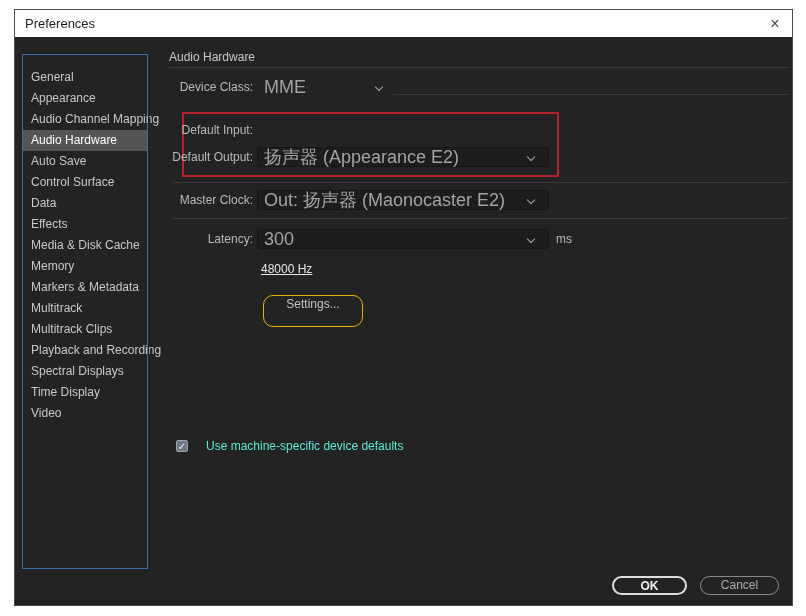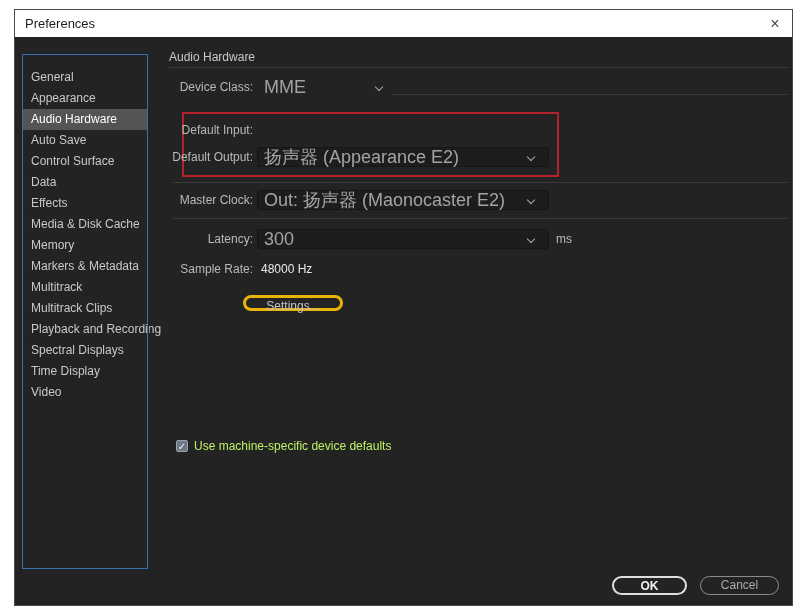--- a/index.html
+++ b/index.html
@@ -28,67 +28,68 @@
   .panel-header { position:absolute; left:154px; top:13px; font-size:12px; color:#c9c9c9; }
   .hline { position:absolute; height:1px; background:#3a3a3a; }
   #hl-header { left:154px; top:30px; width:619px; }
   #hl-device { left:378px; top:57px; width:395px; }
   #hl-mid1   { left:158px; top:145px; width:615px; }
   #hl-mid2   { left:158px; top:181px; width:615px; }
 
   .row-label { position:absolute; width:160px; text-align:right; font-size:12px;
     color:#b9b9b9; line-height:20px; right:auto; }
   .lbl { left:78px; }
-  .row-value { position:absolute; font-size:12px; color:#e9e9e9; line-height:20px; }
+  .row-value { position:absolute; font-size:12px; color:#e9e9e9; line-height:20px;text-decoration:underline; }
 
   .dropdown { position:absolute; left:242px; width:292px; height:20px;
     background:#1d1d1d; border:1px solid #161616; border-radius:3px; cursor:default; }
   .dropdown .dd-value { position:absolute; left:6px; top:0; font-size:18px;
     color:#a3a3a3; line-height:19px; white-space:nowrap; }
   .chev { position:absolute; right:14px; top:6px; width:6px; height:6px;
     border-right:1.6px solid #a8a8a8; border-bottom:1.6px solid #a8a8a8;
     transform:rotate(45deg); }
   .dd-plain { background:transparent; border-color:transparent; }
 
   .red-box { position:absolute; left:167px; top:75px; width:377px; height:65px;
     border:2px solid #b5222a; pointer-events:none; }
 
   .unit { position:absolute; left:541px; top:192px; font-size:12px; color:#b9b9b9; line-height:20px;text-align:center; }
 
   .pill-btn { position:absolute; border-radius:10px; background:transparent;
     text-align:center; font-size:12px; cursor:default; }
-  #settings-btn { left:228px; top:258px; width:100px; height:16px; line-height:16px;
-    border:3px solid #eab308; color:#c4c4c4; }
+  #settings-btn { left:248px; top:258px; width:100px; height:32px; line-height:16px;
+    border:1px solid #eab308; color:#c4c4c4; }
   #ok-btn { left:597px; top:539px; width:75px; height:19px; line-height:17px;
     border:2px solid #dedede; color:#f0f0f0; font-weight:bold; }
   #cancel-btn { left:685px; top:539px; width:79px; height:19px; line-height:17px;
     border:1px solid #8b8b8b; color:#ababab; }
 
   .checkbox-row { position:absolute; left:161px; top:403px; height:14px; }
   .checkbox { position:absolute; left:0; top:0; width:12px; height:12px;
     background:#6e7985; border:1px solid #9aa4ae; border-radius:2px;
     color:#f2f2f2; font-size:10px; line-height:11px; text-align:center; cursor:default; }
-  .checkbox-label { position:absolute; left:18px; top:0; font-size:12px;
-    color:#bef264; line-height:13px; white-space:nowrap; }
+  .checkbox-label { position:absolute; left:30px; top:0; font-size:12px;
+    color:#5eead4; line-height:13px; white-space:nowrap; }
 </style>
 </head>
 <body>
 
 <div class="window">
 
   <div class="titlebar">
     <span class="title">Preferences</span>
     <span class="close-btn">×</span>
   </div>
 
   <div class="content">
 
     <div class="sidebar">
       <div class="side-item">General</div>
       <div class="side-item">Appearance</div>
+      <div class="side-item">Audio Channel Mapping</div>
       <div class="side-item selected">Audio Hardware</div>
       <div class="side-item">Auto Save</div>
       <div class="side-item">Control Surface</div>
       <div class="side-item">Data</div>
       <div class="side-item">Effects</div>
       <div class="side-item">Media &amp; Disk Cache</div>
       <div class="side-item">Memory</div>
       <div class="side-item">Markers &amp; Metadata</div>
       <div class="side-item">Multitrack</div>
       <div class="side-item">Multitrack Clips</div>
@@ -128,21 +129,20 @@
 
     <div class="hline" id="hl-mid2"></div>
 
     <span class="row-label lbl" style="top:192px;">Latency:</span>
     <div class="dropdown" style="top:192px;">
       <span class="dd-value">300</span>
       <span class="chev"></span>
     </div>
     <span class="unit">ms</span>
 
-    <span class="row-label lbl" style="top:222px;">Sample Rate:</span>
     <span class="row-value" style="left:246px; top:222px;">48000 Hz</span>
 
     <div class="pill-btn" id="settings-btn">Settings...</div>
 
     <div class="checkbox-row">
       <span class="checkbox">✓</span>
       <span class="checkbox-label">Use machine-specific device defaults</span>
     </div>
 
     <div class="pill-btn" id="ok-btn">OK</div>

